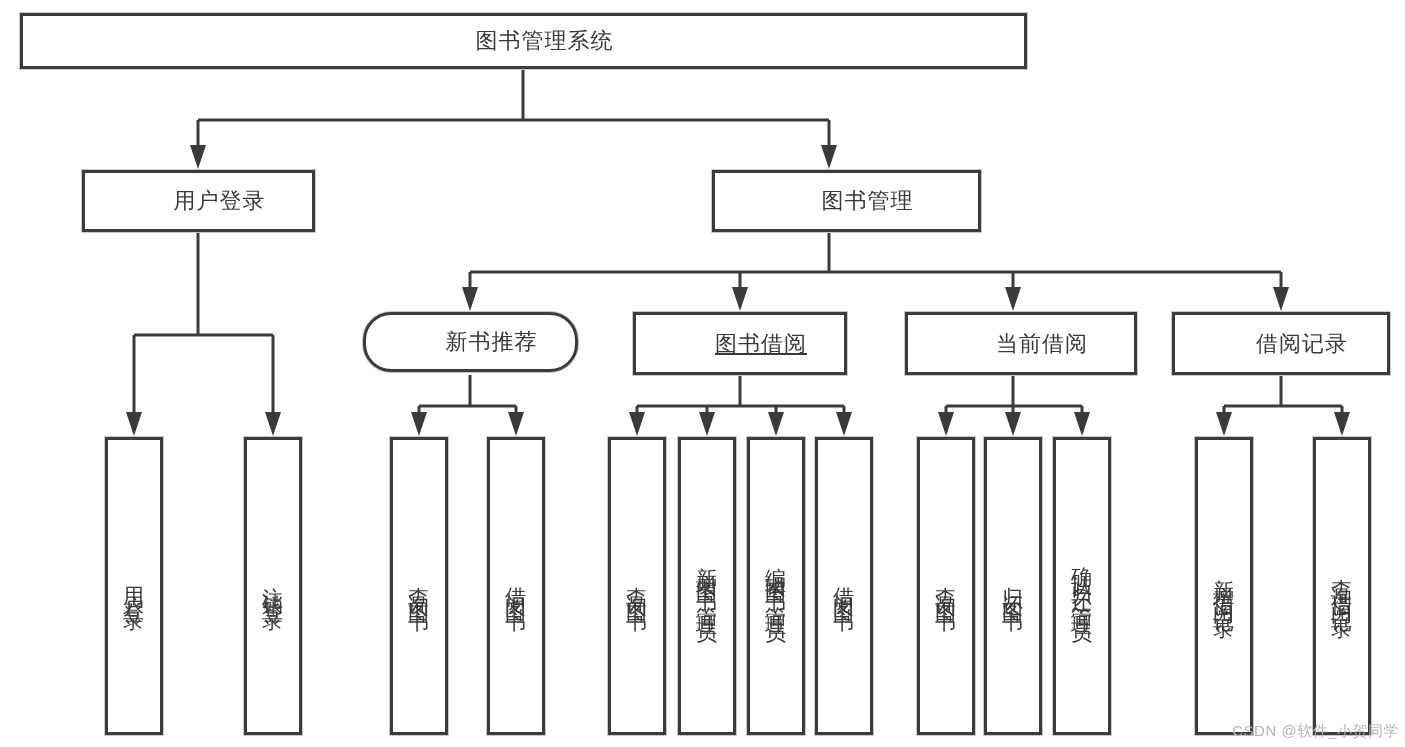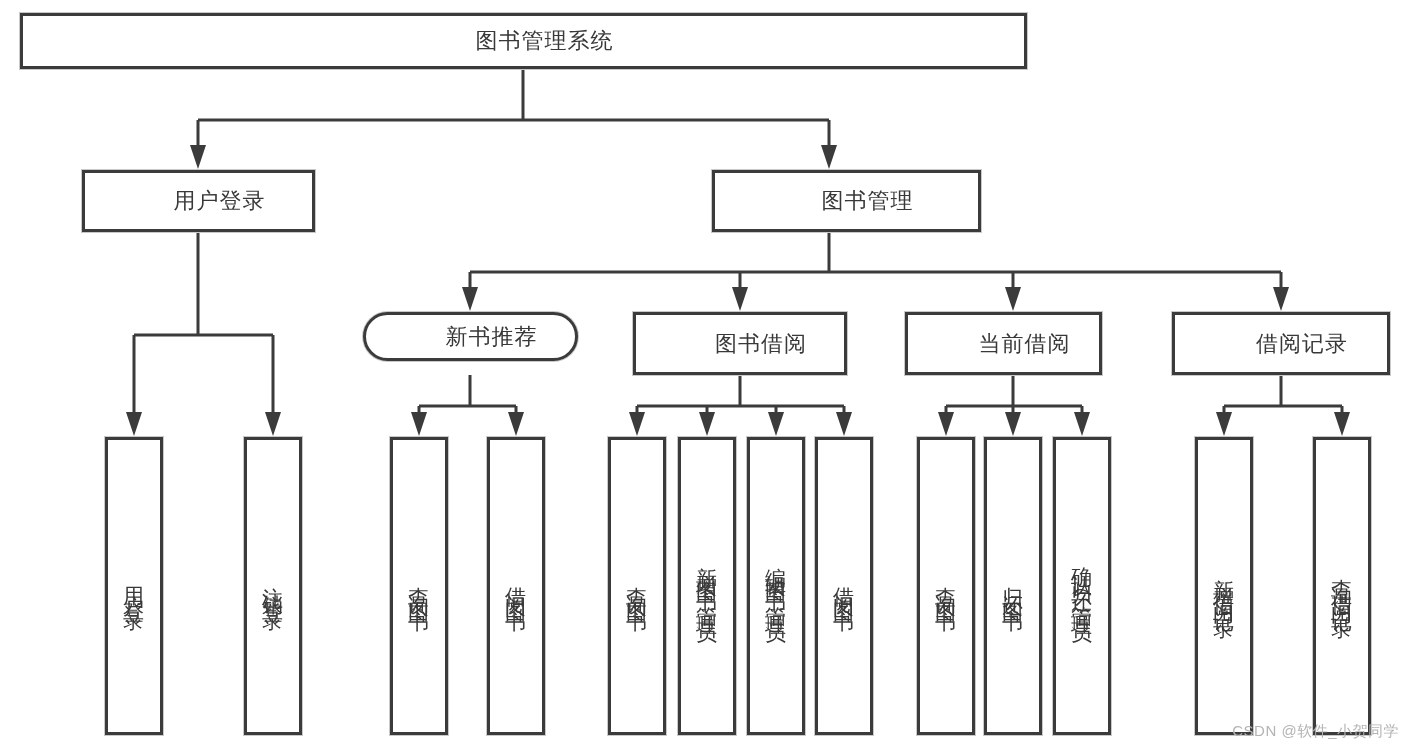--- a/index.html
+++ b/index.html
@@ -99,23 +99,23 @@
       <polygon points="1216,412 1232,412 1224,436"></polygon>
       <polygon points="1334,412 1350,412 1342,436"></polygon>
     </g>
   </svg>
 
   <div class="node h-node" style="left:20px; top:13px; width:1007px; height:56px;">图书管理系统</div>
 
   <div class="node h-node" style="left:82px; top:170px; width:233px; height:62px;">用户登录</div>
   <div class="node h-node" style="left:712px; top:170px; width:269px; height:62px;">图书管理</div>
 
-  <div class="node h-node" style="left:363px; top:312px; width:215px; height:49px;border-radius:28px;">新书推荐</div>
-  <div class="node h-node" style="left:633px; top:312px; width:214px; height:63px;">图书借阅</div>
-  <div class="node h-node" style="left:905px; top:312px; width:197px; height:63px;">当前借阅</div>
+  <div class="node h-node" style="left:363px; top:312px; width:215px; height:60px;border-radius:28px;">新书推荐</div>
+  <div class="node h-node" style="left:633px; top:312px; width:214px; height:63px;text-decoration:underline;">图书借阅</div>
+  <div class="node h-node" style="left:905px; top:312px; width:232px; height:63px;">当前借阅</div>
   <div class="node h-node" style="left:1172px; top:312px; width:218px; height:63px;">借阅记录</div>
 
   <div class="node v-node" style="left:105px; top:437px; width:58px; height:298px;">用户登录</div>
   <div class="node v-node" style="left:244px; top:437px; width:58px; height:298px;">注销登录</div>
 
   <div class="node v-node" style="left:390px; top:437px; width:58px; height:298px;">查询图书</div>
   <div class="node v-node" style="left:487px; top:437px; width:58px; height:298px;">借阅图书</div>
 
   <div class="node v-node" style="left:608px; top:437px; width:58px; height:298px;">查询图书</div>
   <div class="node v-node" style="left:678px; top:437px; width:58px; height:298px;">新增图书（管理员）</div>

